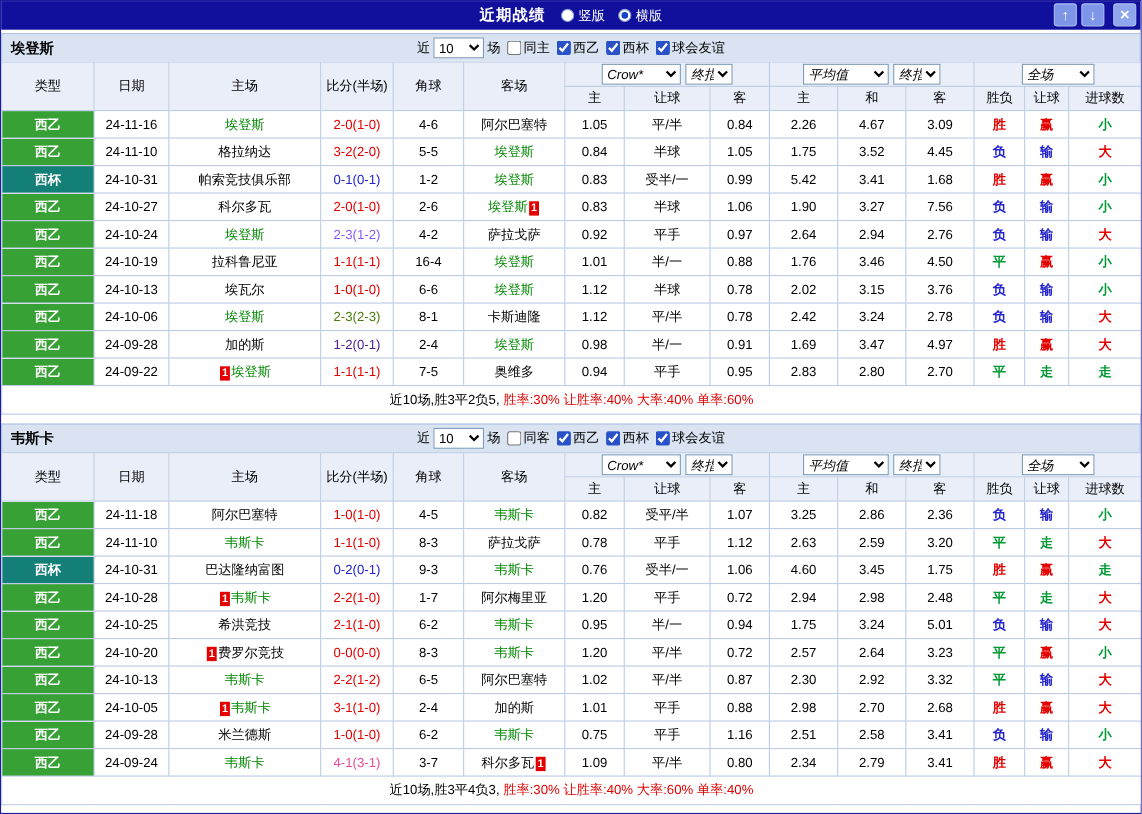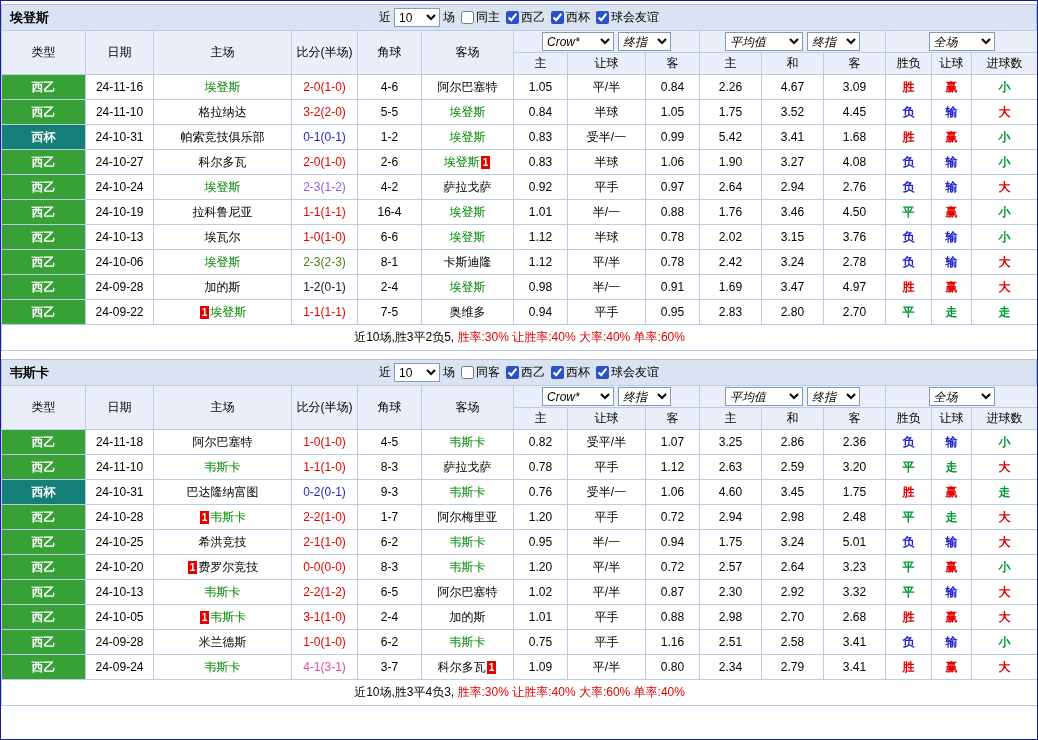--- a/index.html
+++ b/index.html
@@ -29,26 +29,46 @@
   thead th { background: #e9eef8; font-weight: normal; height: 22px; color: #000; }
   .selth select { margin: 0 2px; font-style: italic; }
   tbody td { height: 25px; background: #fff; color: #000; }
   td.league { color: #fff; font-weight: bold; }
   td.league.liga { background: var(--liga_green); }
   td.league.cup { background: var(--cup_teal); }
   .self-team { color: var(--team_green); }
   .card { display: inline-block; background: #e50000; color: #fff; font-size: 10px; font-weight: bold; line-height: 13px; padding: 0 2px; margin: 0 1px; }
   .verdict { font-weight: bold; }
   .summary-row td { height: 26px; font-size: 12px; }
-  .w46 { width: 46px; } .w56 { width: 53px; } .w64 { width: 66px; } .w70 { width: 72px; } .w76 { width: 78px; }
+  .w46 { width: 46px; } .w56 { width: 43px; } .w64 { width: 66px; } .w70 { width: 72px; } .w76 { width: 78px; }
 </style>
 </head>
 <body>
 
 <div class="window">
+  <div class="titlebar">
+    <div class="tb-center">
+      <span class="tb-title">近期战绩</span>
+      <span class="radio-group" id="layout-radios">
+          <label class="radio-opt">
+            <span class="radio-circle"></span>
+            <span>竖版</span>
+          </label>
+          <label class="radio-opt">
+            <span class="radio-circle sel"></span>
+            <span>横版</span>
+          </label>
+        </span>
+    </div>
+    <div class="tb-right">
+      <button class="tb-btn">↑</button>
+      <button class="tb-btn">↓</button>
+      <button class="tb-btn close">×</button>
+    </div>
+  </div>
   <div id="sections">
       <div class="section">
         <div class="section-header">
           <span class="team-name">埃登斯</span>
           <div class="filters">
             <span>近</span>
             <select class="w46"><option>10</option></select>
             <span>场</span>
             <label class="cb">
               <input type="checkbox" style="">
@@ -167,21 +187,21 @@
               <td>24-10-27</td>
               <td><span>科尔多瓦</span></td>
               <td style="color:#e50000">2-0(1-0)</td>
               <td>2-6</td>
               <td><span class="self-team">埃登斯</span><span class="card">1</span></td>
               <td>0.83</td>
               <td>半球</td>
               <td>1.06</td>
               <td>1.90</td>
               <td>3.27</td>
-              <td>4.08</td>
+              <td>7.56</td>
               <td class="verdict" style="color:#2424cc">负</td>
               <td class="verdict" style="color:#2424cc">输</td>
               <td class="verdict" style="color:#009933">小</td>
             </tr>
             <tr>
               <td class="league liga">西乙</td>
               <td>24-10-24</td>
               <td><span class="self-team">埃登斯</span></td>
               <td style="color:#8b5cf6">2-3(1-2)</td>
               <td>4-2</td>
@@ -244,21 +264,21 @@
               <td>3.24</td>
               <td>2.78</td>
               <td class="verdict" style="color:#2424cc">负</td>
               <td class="verdict" style="color:#2424cc">输</td>
               <td class="verdict" style="color:#e50000">大</td>
             </tr>
             <tr>
               <td class="league liga">西乙</td>
               <td>24-09-28</td>
               <td><span>加的斯</span></td>
-              <td style="color:#0f172a">1-2(0-1)</td>
+              <td style="color:#4c1d95">1-2(0-1)</td>
               <td>2-4</td>
               <td><span class="self-team">埃登斯</span></td>
               <td>0.98</td>
               <td>半/一</td>
               <td>0.91</td>
               <td>1.69</td>
               <td>3.47</td>
               <td>4.97</td>
               <td class="verdict" style="color:#e50000">胜</td>
               <td class="verdict" style="color:#e50000">赢</td>

